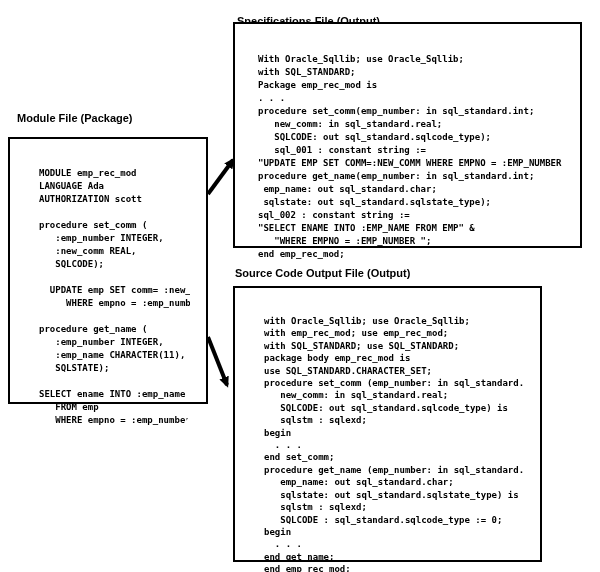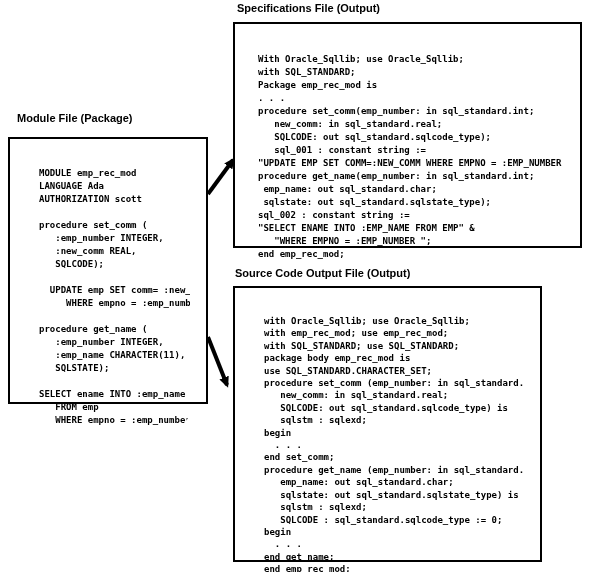--- a/index.html
+++ b/index.html
@@ -51,21 +51,21 @@
   }
   #source-box pre {
     padding: 11px 2px 0 13px;
     font-size: 9px;
     line-height: 12.4px;
   }
   #module-box { left: 8px;   top: 137px; width: 200px; height: 267px; }
   #spec-box   { left: 233px; top: 22px;  width: 349px; height: 226px; }
   #source-box { left: 233px; top: 286px; width: 309px; height: 276px; }
   #module-title { left: 17px;  top: 112px; }
-  #spec-title   { left: 237px; top: 2px;   }
+  #spec-title   { left: 237px; top: 15px;   }
   #source-title { left: 235px; top: 267px; }
   #arrows-layer {
     position: absolute;
     left: 0; top: 0;
     width: 600px;
     height: 572px;
     pointer-events: none;
   }
 </style>
 </head>

